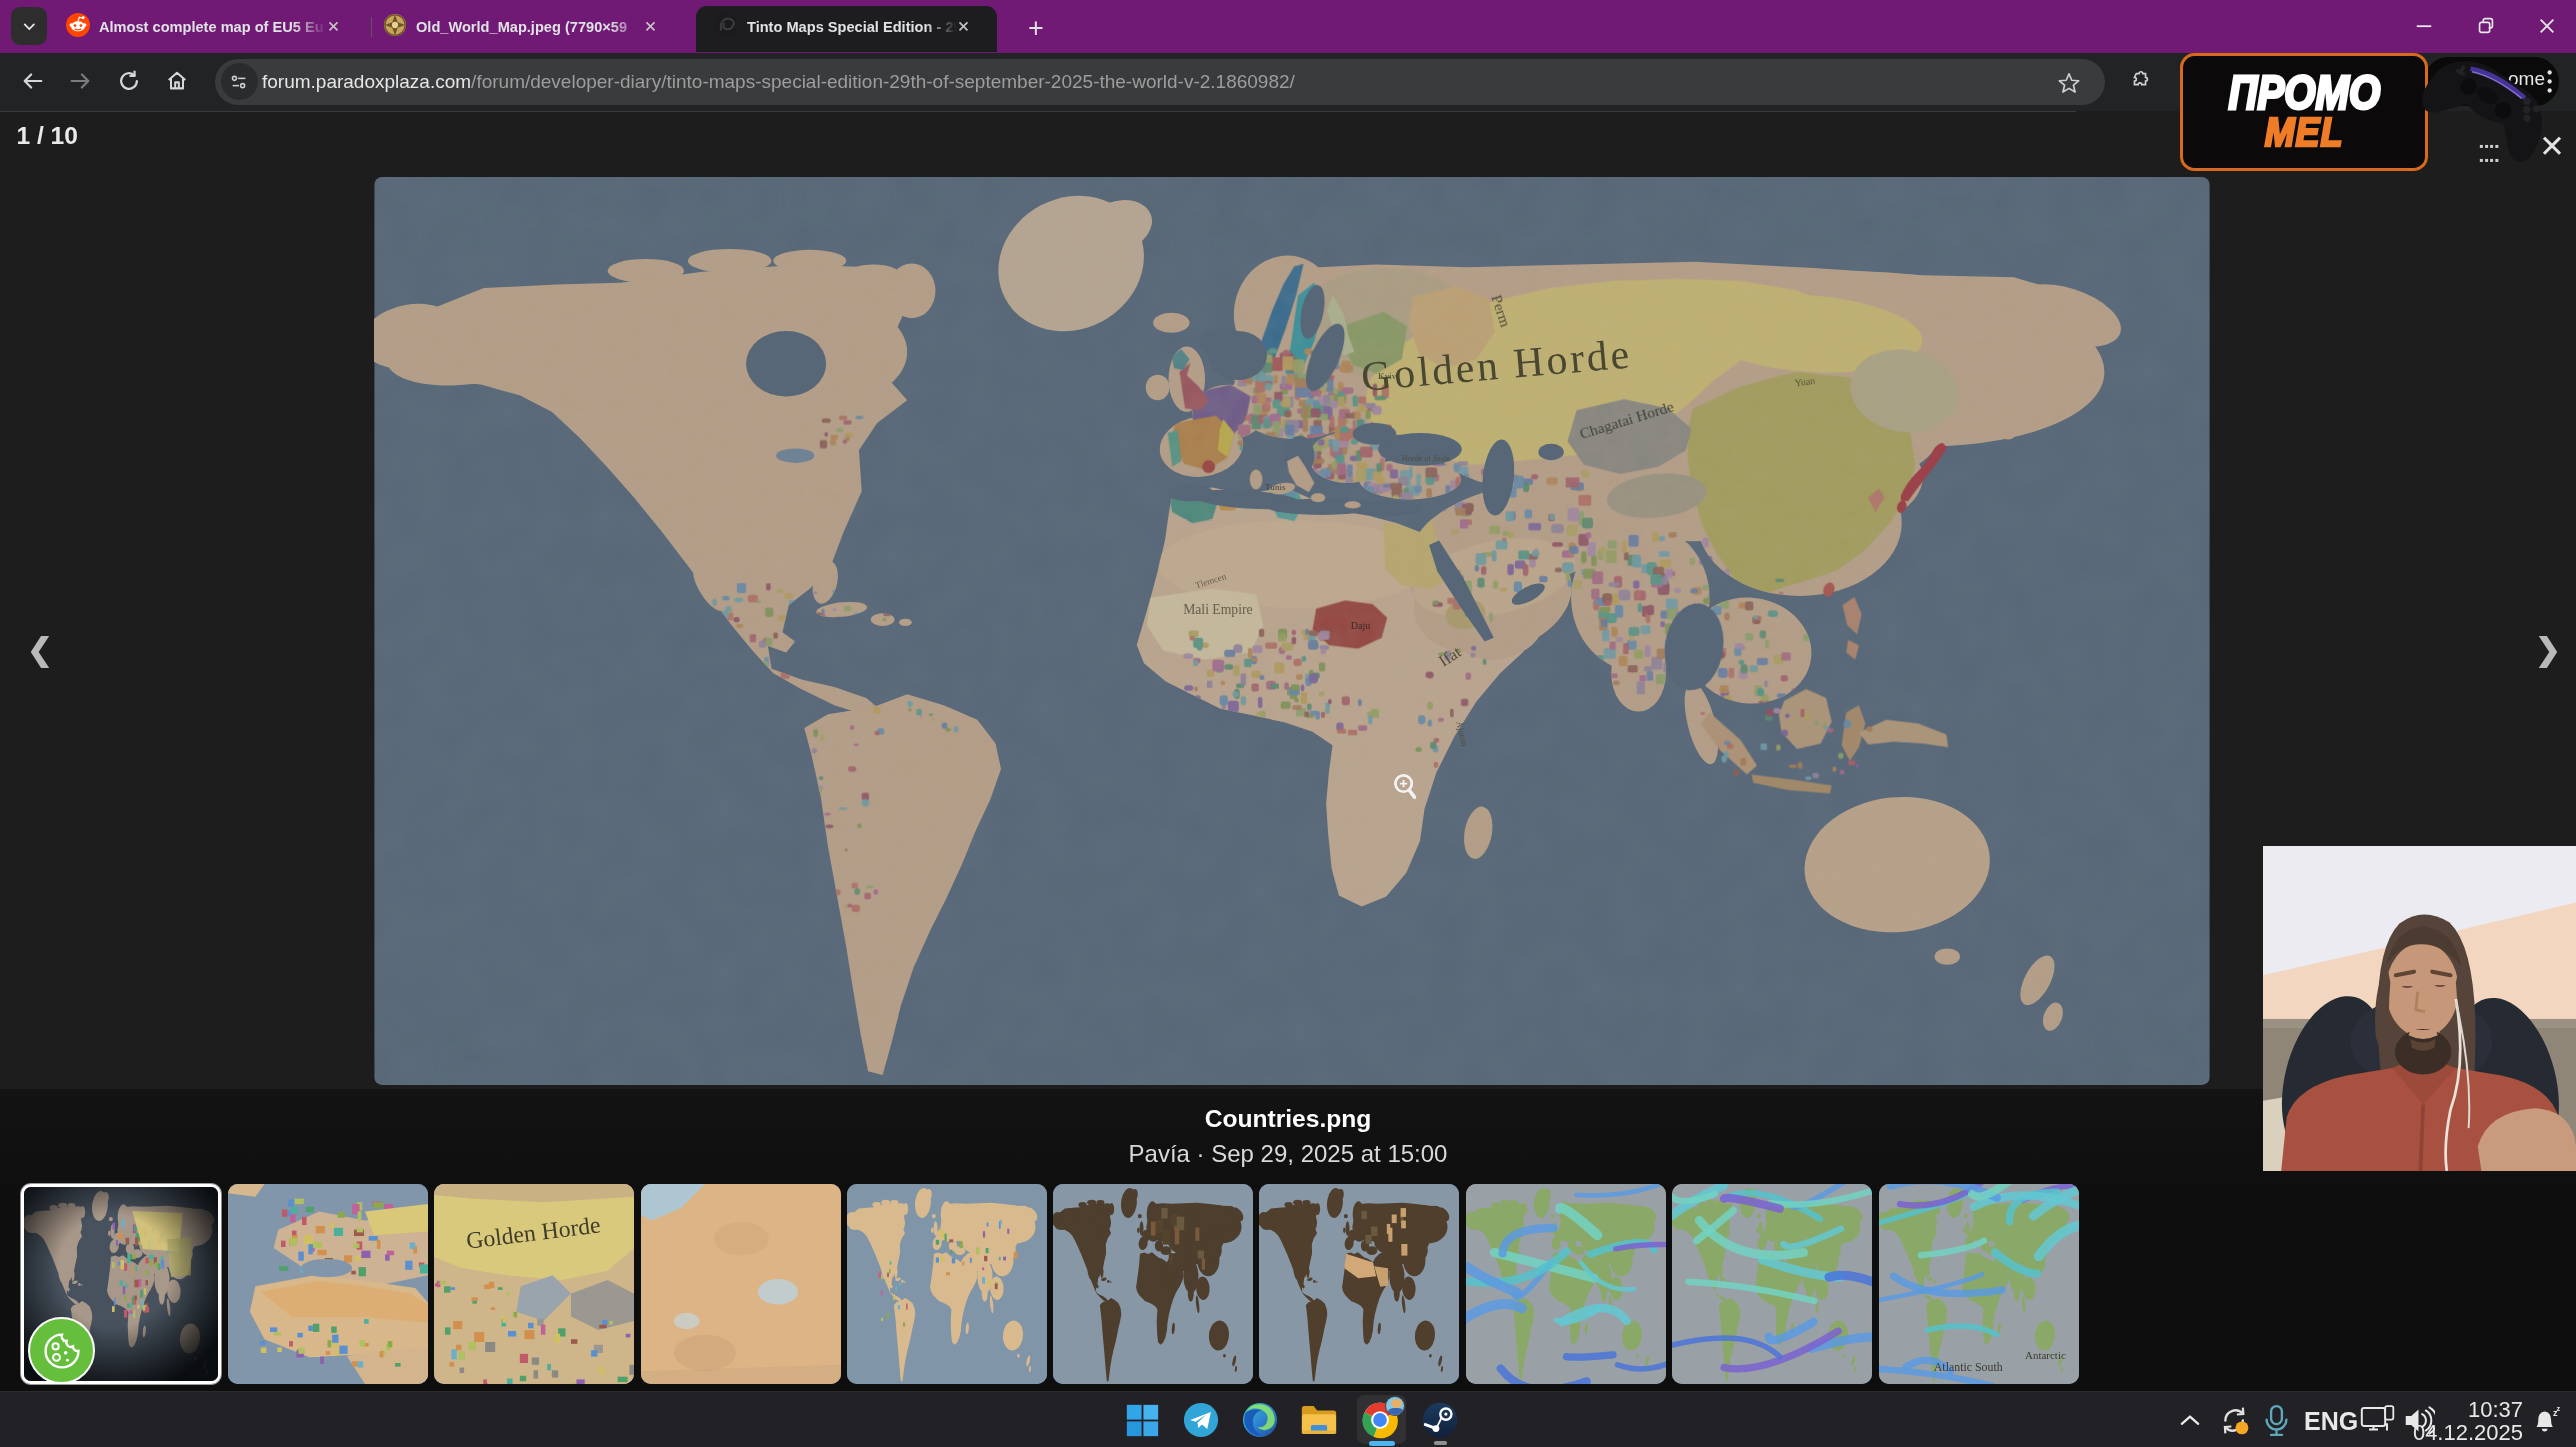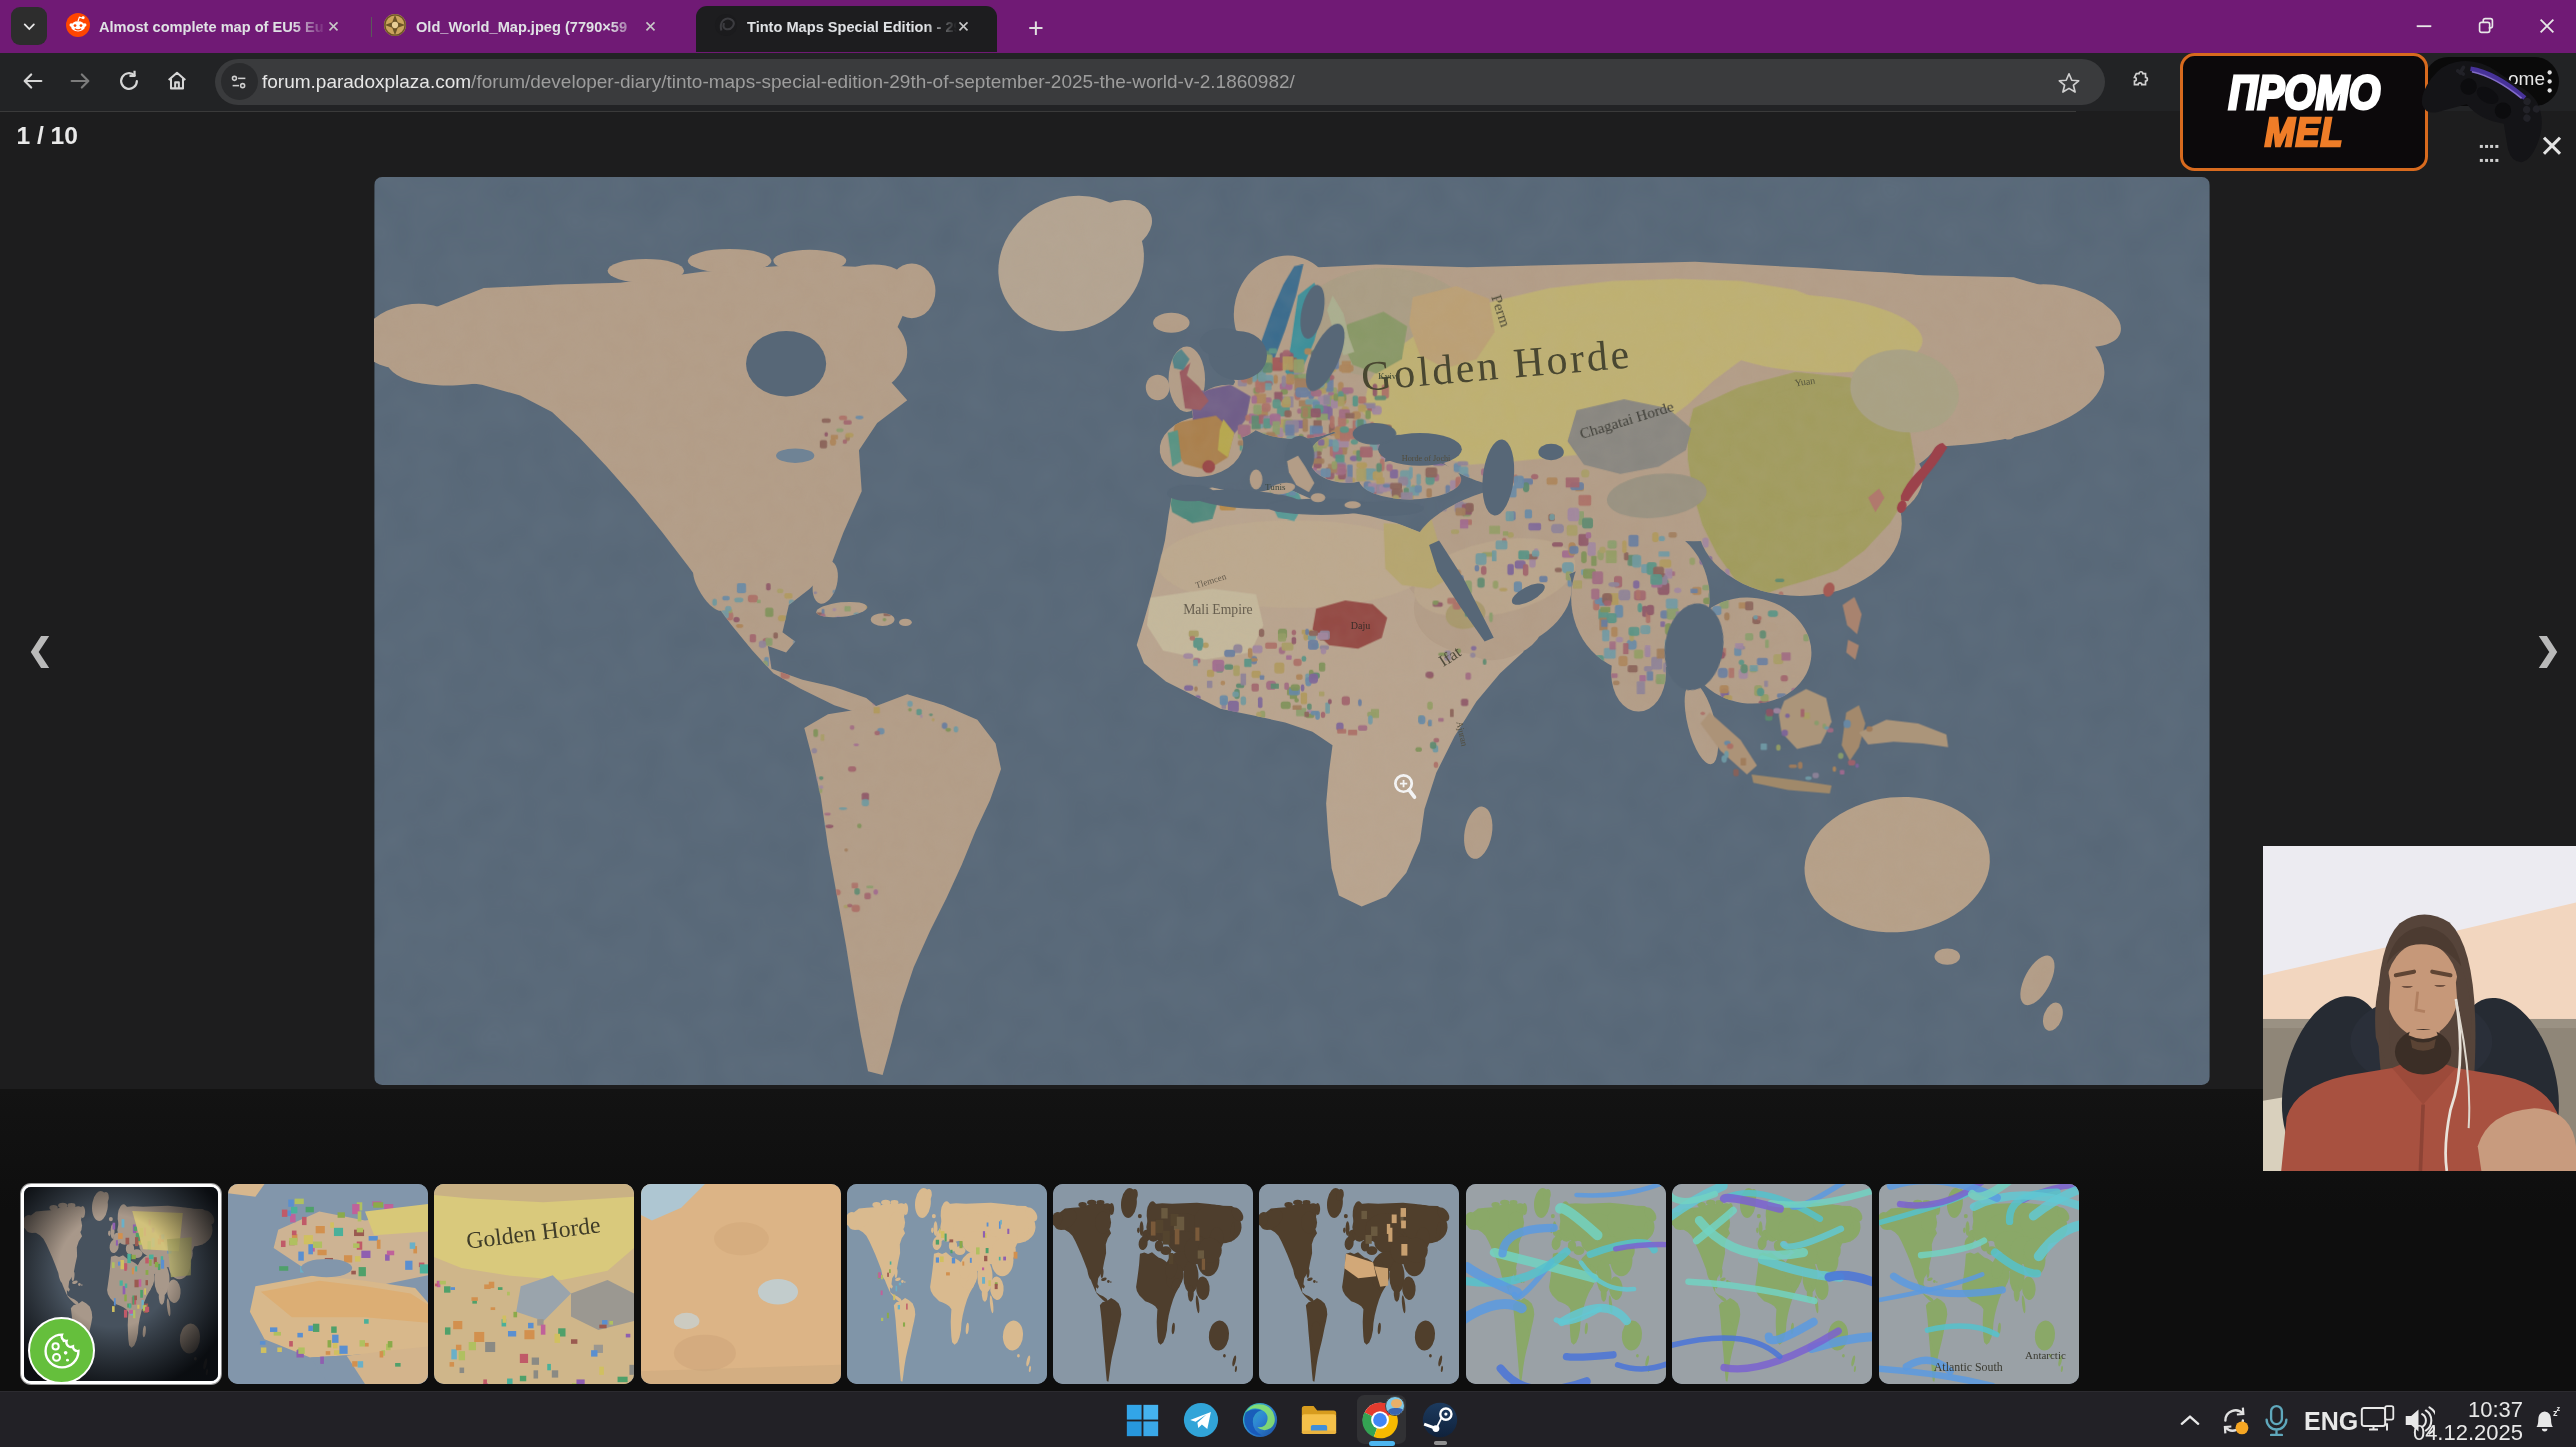--- a/index.html
+++ b/index.html
@@ -1317,20 +1317,22 @@
 <circle cx="0" cy="0" r="9" fill="none" stroke="#ffffff" stroke-width="3"></circle>
 <path d="M 0,-4 V 4 M -4,0 H 4" stroke="#fff" stroke-width="2"></path>
 <path d="M 6,7 L 12,15" stroke="#fff" stroke-width="4" stroke-linecap="round"></path>
 </g>
       </svg><div id="mapdim"></div></div>
   <div class="navarr" style="left:27px;top:519px">❮</div>
   <div class="navarr" style="left:2535px;top:519px">❯</div>
   <div id="lbclose">✕</div>
   <div id="lbhandle">▪▪▪▪<br>▪▪▪▪</div>
   <div id="captionbar">
+      <div id="cap1">Countries.png</div>
+      <div id="cap2">Pavía · Sep 29, 2025 at 15:00</div>
     </div>
   <div class="thumb" id="thumb1" style="left:21px;top:1072px"><svg width="200" height="200" viewBox="0 0 2015 997" preserveAspectRatio="none">
         <rect width="2015" height="997" fill="#47525e"></rect>
         <path d="M 15,205 L 50,150 L 120,122 L 200,118 L 270,116 L 360,104 L 470,96 L 560,100 L 590,130 L 572,170 L 545,210 L 568,226 L 585,245 L 552,270 L 532,300 L 535,345 L 515,390 L 500,430 L 478,452 L 455,470 L 448,500 L 462,510 L 452,522 L 432,515 L 436,540 L 470,552 L 505,560 L 540,572 L 552,582 L 536,590 L 505,580 L 468,562 L 438,545 L 415,520 L 392,492 L 370,462 L 345,428 L 316,390 L 285,352 L 255,318 L 225,286 L 195,258 L 160,240 L 118,228 L 75,222 L 38,215 Z" fill="#a8988a"></path>
         <ellipse cx="125" cy="178" rx="115" ry="46" fill="#a8988a" transform="rotate(-12 125 178)"></ellipse>
         <ellipse cx="40" cy="175" rx="55" ry="35" fill="#a8988a" transform="rotate(-10 40 175)"></ellipse>
         <ellipse cx="505" cy="192" rx="80" ry="55" fill="#a8988a"></ellipse>
         <ellipse cx="495" cy="445" rx="13" ry="24" fill="#a8988a" transform="rotate(14 495 445)"></ellipse>
         <ellipse cx="367" cy="452" rx="10" ry="28" fill="#a8988a" transform="rotate(-32 367 452)"></ellipse>
         <ellipse cx="298" cy="103" rx="42" ry="13" fill="#a8988a"></ellipse>

